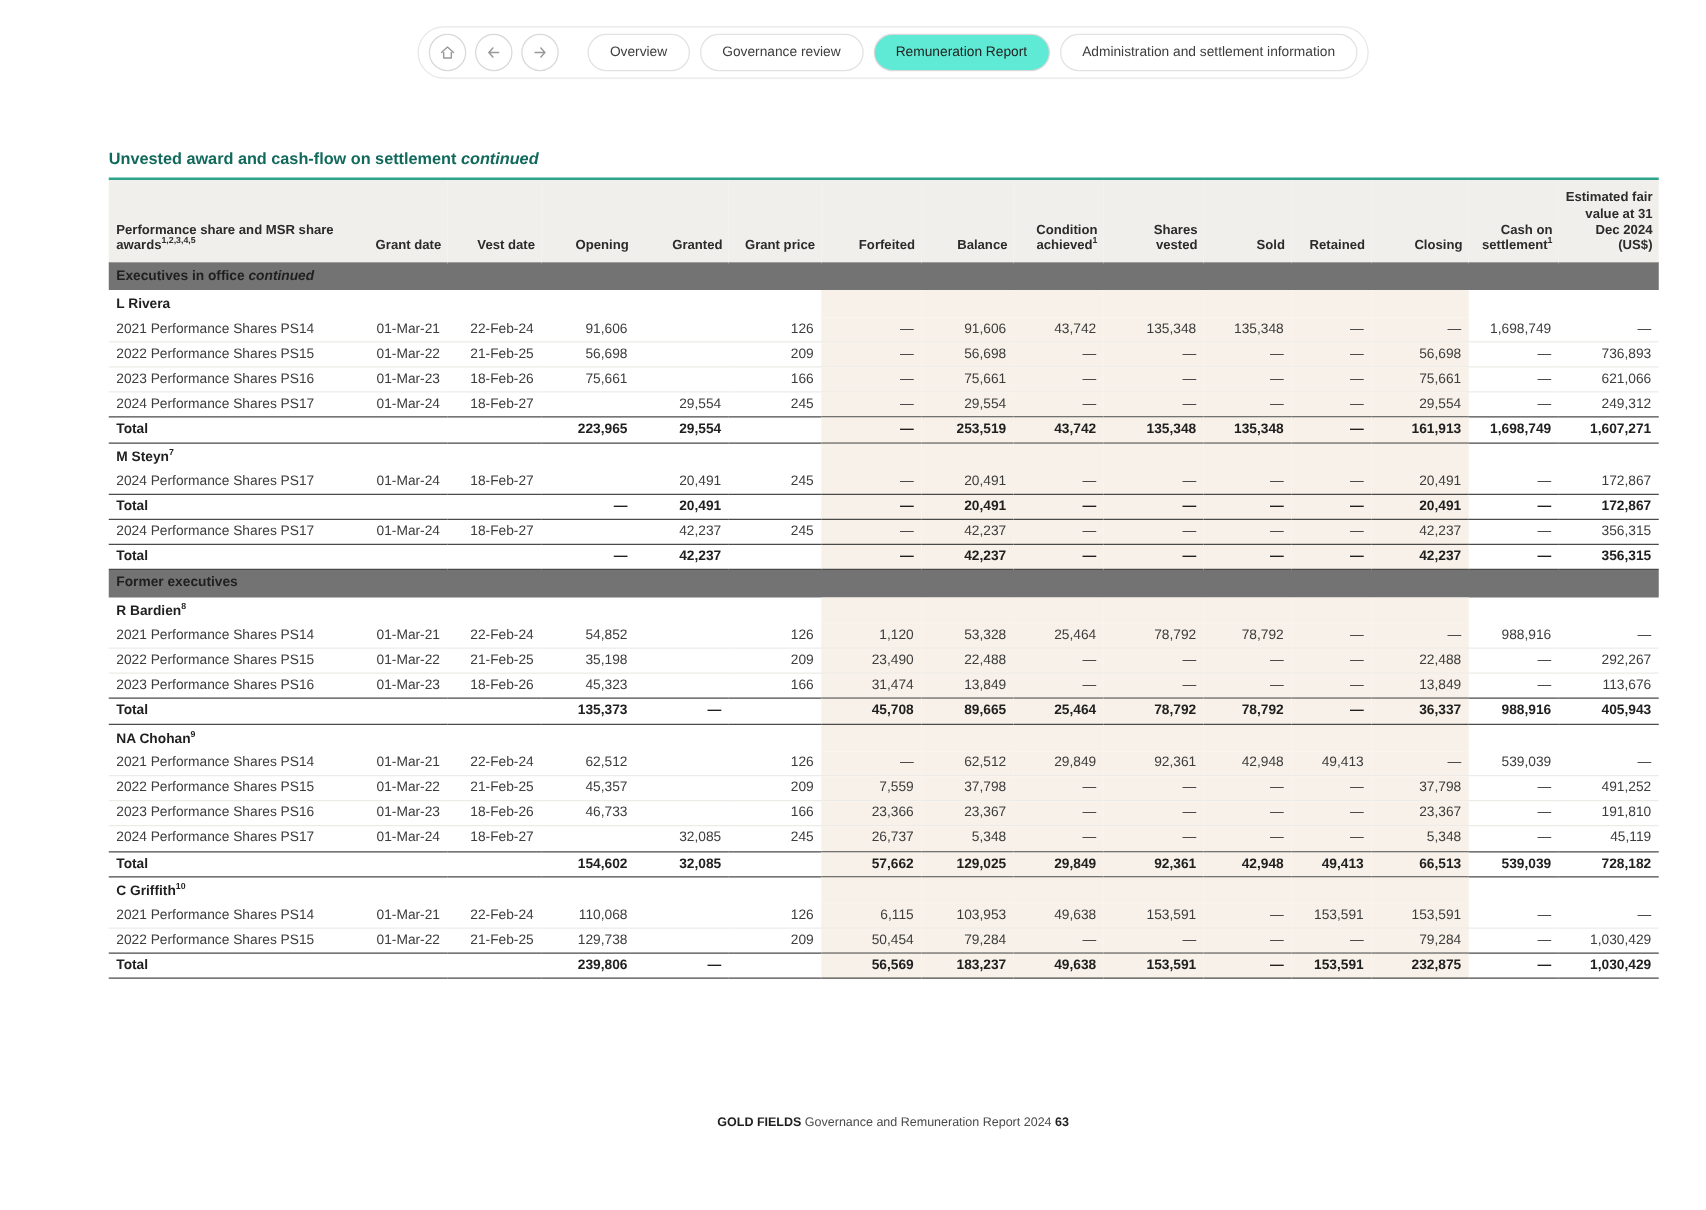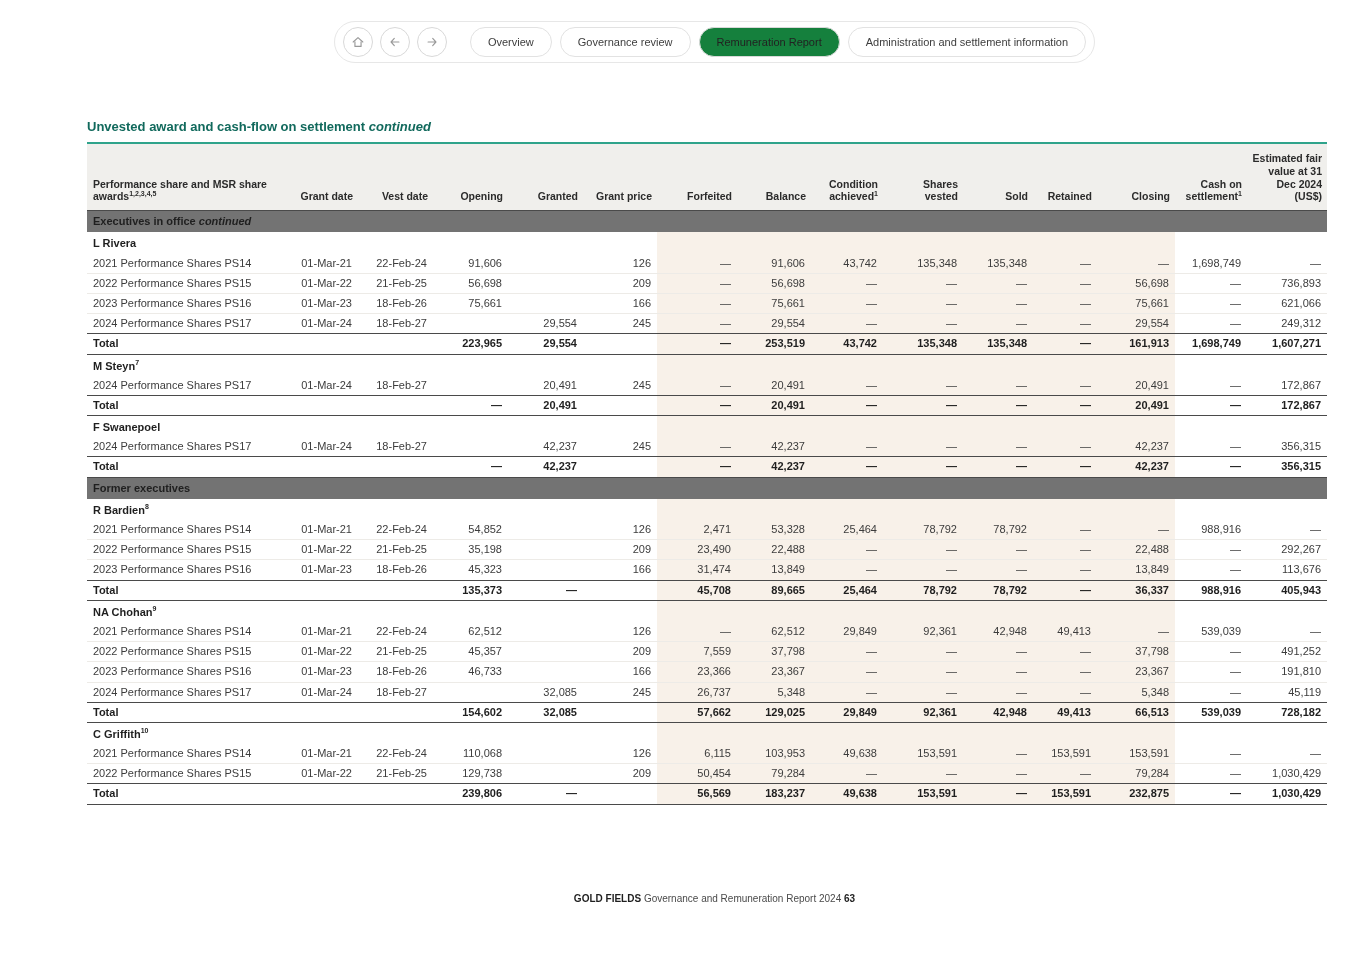--- a/index.html
+++ b/index.html
@@ -7,21 +7,21 @@
   body { font-family: "Liberation Sans", sans-serif; }
   .page { position: relative; width: 1365px; height: 936px; background: #fff; overflow: hidden; margin-left: 32px; }
 
   
   .topnav { display: flex; justify-content: center; padding-top: 21px; }
   .nav-shell { display: inline-flex; align-items: center; gap: 7px; border: 1px solid #e7e7e7; border-radius: 26px; padding: 5px 8px; background: #fff; }
   .circle { width: 30px; height: 30px; border-radius: 50%; border: 1px solid #d9d9d9; background: #fff; display: inline-flex; align-items: center; justify-content: center; cursor: pointer; padding: 0; }
   .circle svg { display: block; }
   .tabs { display: inline-flex; align-items: center; gap: 8px; margin-left: 16px; }
   .tab { border: 1px solid #e2e2e2; background: #fff; border-radius: 16px; padding: 8px 17px; font-size: 11px; color: #3d3d3d; font-family: "Liberation Sans", sans-serif; white-space: nowrap; cursor: pointer; }
-  .tab.active { background: #15803d; border-color: #d9d9d9; color: #222; }
+  .tab.active { background: #5eead4; border-color: #d9d9d9; color: #222; }
 
   
   h1 { margin: 38px 0 0 55px; font-size: 19px; font-weight: 700; color: #11695c; }
   h1 em { font-weight: 700; }
   h2 { margin: 56px 0 0 55px; font-size: 13px; font-weight: 700; color: #11695c; }
   h2 em { font-weight: 700; }
 
   
   table { border-collapse: separate; border-spacing: 0; table-layout: fixed; width: 1240px; margin: 8px 0 0 55px; font-size: 11px; color: #3c3c3c; border-top: 2px solid #2fa38b; }
   thead th { background: #f0efec; font-weight: 700; font-size: 10.5px; color: #2b2b2b; text-align: right; vertical-align: bottom; padding: 8px 5px 7px; line-height: 1.22; border-bottom: 1px solid #4a4a4a; }
@@ -262,37 +262,20 @@
           <td class="band">—</td>
           <td class="band">20,491</td>
           <td class="band">—</td>
           <td class="band">—</td>
           <td class="band">—</td>
           <td class="band">—</td>
           <td class="band">20,491</td>
           <td>—</td>
           <td>172,867</td>
         </tr>
-        <tr class="row-name">
-          <td><span>F Swanepoel</span></td>
-          <td></td>
-          <td></td>
-          <td></td>
-          <td></td>
-          <td></td>
-          <td class="band"></td>
-          <td class="band"></td>
-          <td class="band"></td>
-          <td class="band"></td>
-          <td class="band"></td>
-          <td class="band"></td>
-          <td class="band"></td>
-          <td></td>
-          <td></td>
-        </tr>
         <tr class="row-data pre-total">
           <td>2024 Performance Shares PS17</td>
           <td>01-Mar-24</td>
           <td>18-Feb-27</td>
           <td></td>
           <td>42,237</td>
           <td>245</td>
           <td class="band">—</td>
           <td class="band">42,237</td>
           <td class="band">—</td>
@@ -340,21 +323,21 @@
           <td></td>
           <td></td>
         </tr>
         <tr class="row-data">
           <td>2021 Performance Shares PS14</td>
           <td>01-Mar-21</td>
           <td>22-Feb-24</td>
           <td>54,852</td>
           <td></td>
           <td>126</td>
-          <td class="band">2,471</td>
+          <td class="band">1,120</td>
           <td class="band">53,328</td>
           <td class="band">25,464</td>
           <td class="band">78,792</td>
           <td class="band">78,792</td>
           <td class="band">—</td>
           <td class="band">—</td>
           <td>988,916</td>
           <td>—</td>
         </tr>
         <tr class="row-data">

